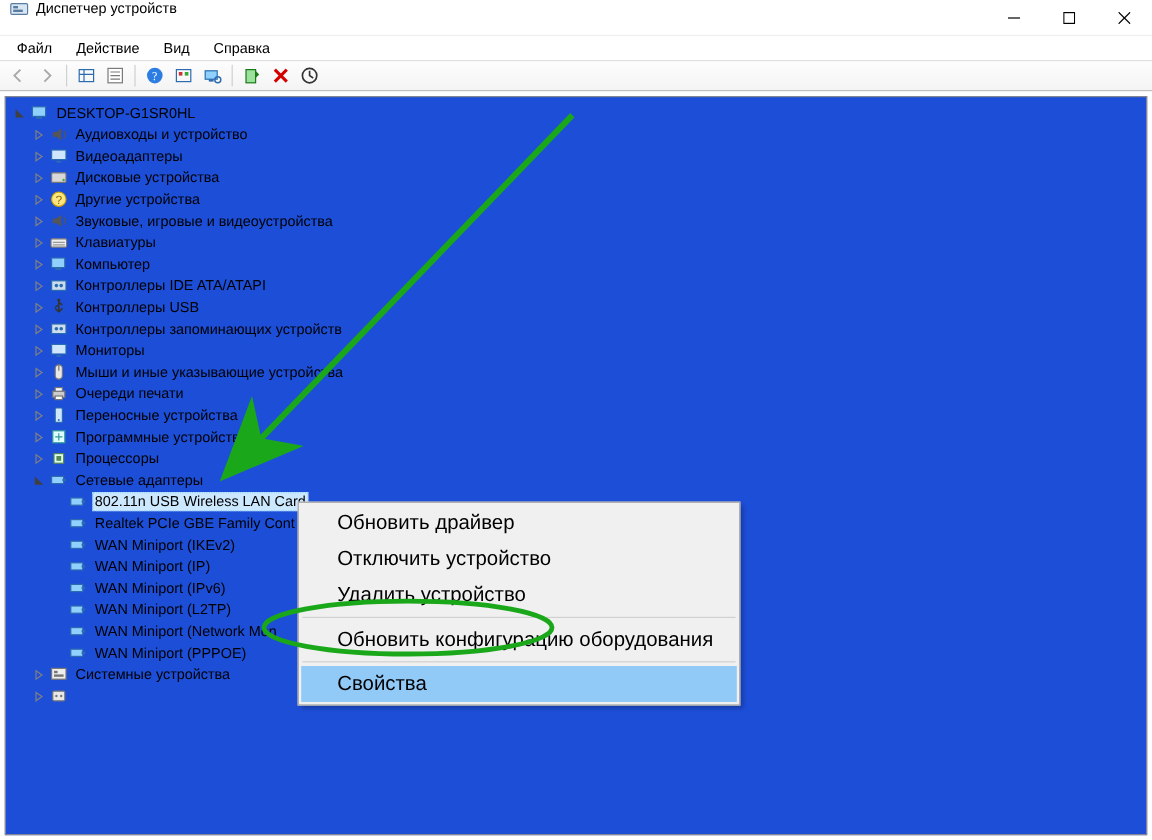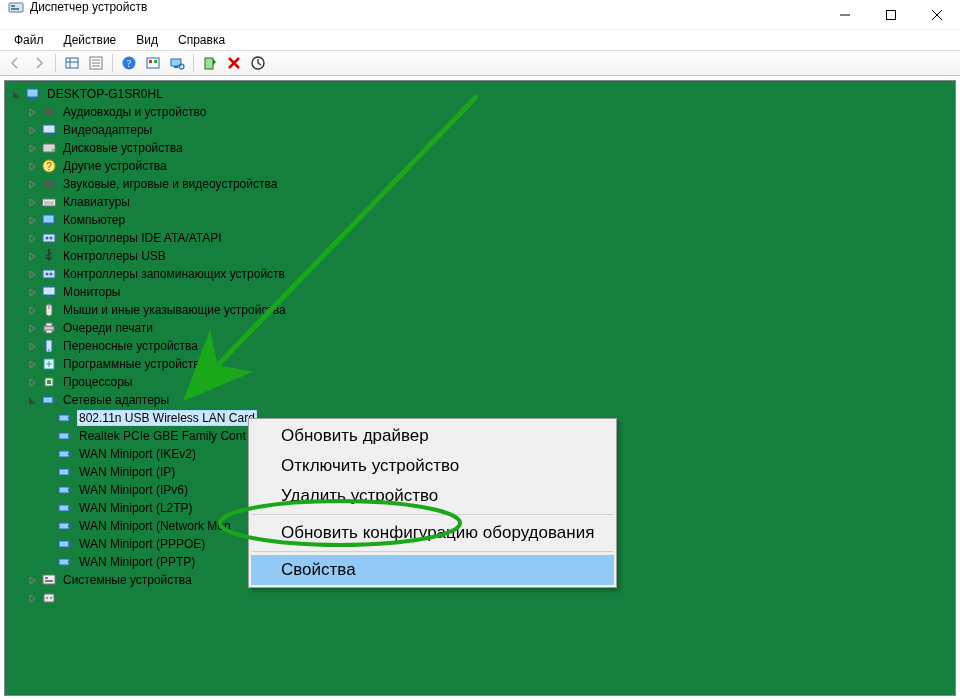--- a/index.html
+++ b/index.html
@@ -65,21 +65,21 @@
     border-radius: 2px;
   }
   .tool-btn.disabled { opacity: .4; }
   .tool-btn svg, .tool-btn .gly { width:16px; height:16px; display:block;}
 
   
   .content {
     position: absolute;
     top: 80px; left: 4px; right: 4px; bottom: 4px;
     border: 1px solid #828790;
-    background: #15803d;
+    background: #1d4ed8;
     overflow: auto;
     padding-top: 2px;
   }
   .tree { padding: 2px 0 2px 4px; }
   .row {
     display: flex;
     align-items: center;
     height: 18px;
     white-space: nowrap;
     user-select: none;
@@ -587,30 +587,20 @@
         <span class="indent" style="width:46px"></span>
         <span class="dev-icon">
           <svg viewBox="0 0 16 16">
             <rect x="2" y="5" width="10" height="6" fill="#8fd0ff" stroke="#2b6cb0"></rect>
             <rect x="11" y="7" width="3" height="2" fill="#2b6cb0"></rect>
           </svg>
         </span>
         <span class="label">WAN Miniport (PPPOE)</span>
       </div>
       <div class="row">
-        <span class="indent" style="width:46px"></span>
-        <span class="dev-icon">
-          <svg viewBox="0 0 16 16">
-            <rect x="2" y="5" width="10" height="6" fill="#8fd0ff" stroke="#2b6cb0"></rect>
-            <rect x="11" y="7" width="3" height="2" fill="#2b6cb0"></rect>
-          </svg>
-        </span>
-        <span class="label">WAN Miniport (PPTP)</span>
-      </div>
-      <div class="row">
     <span class="indent" style="width:16px"></span>
     <span class="expander exp-closed">
           <svg viewBox="0 0 9 9">
             <path d="M2 1 L7 4.5 L2 8 Z" fill="none" stroke="#808080" stroke-width="1"></path>
           </svg>
         </span>
     <span class="dev-icon">
           <svg viewBox="0 0 16 16">
             <rect x="2" y="3" width="12" height="9" fill="#eee" stroke="#777"></rect>
             <rect x="4" y="5" width="3" height="2" fill="#777"></rect>

